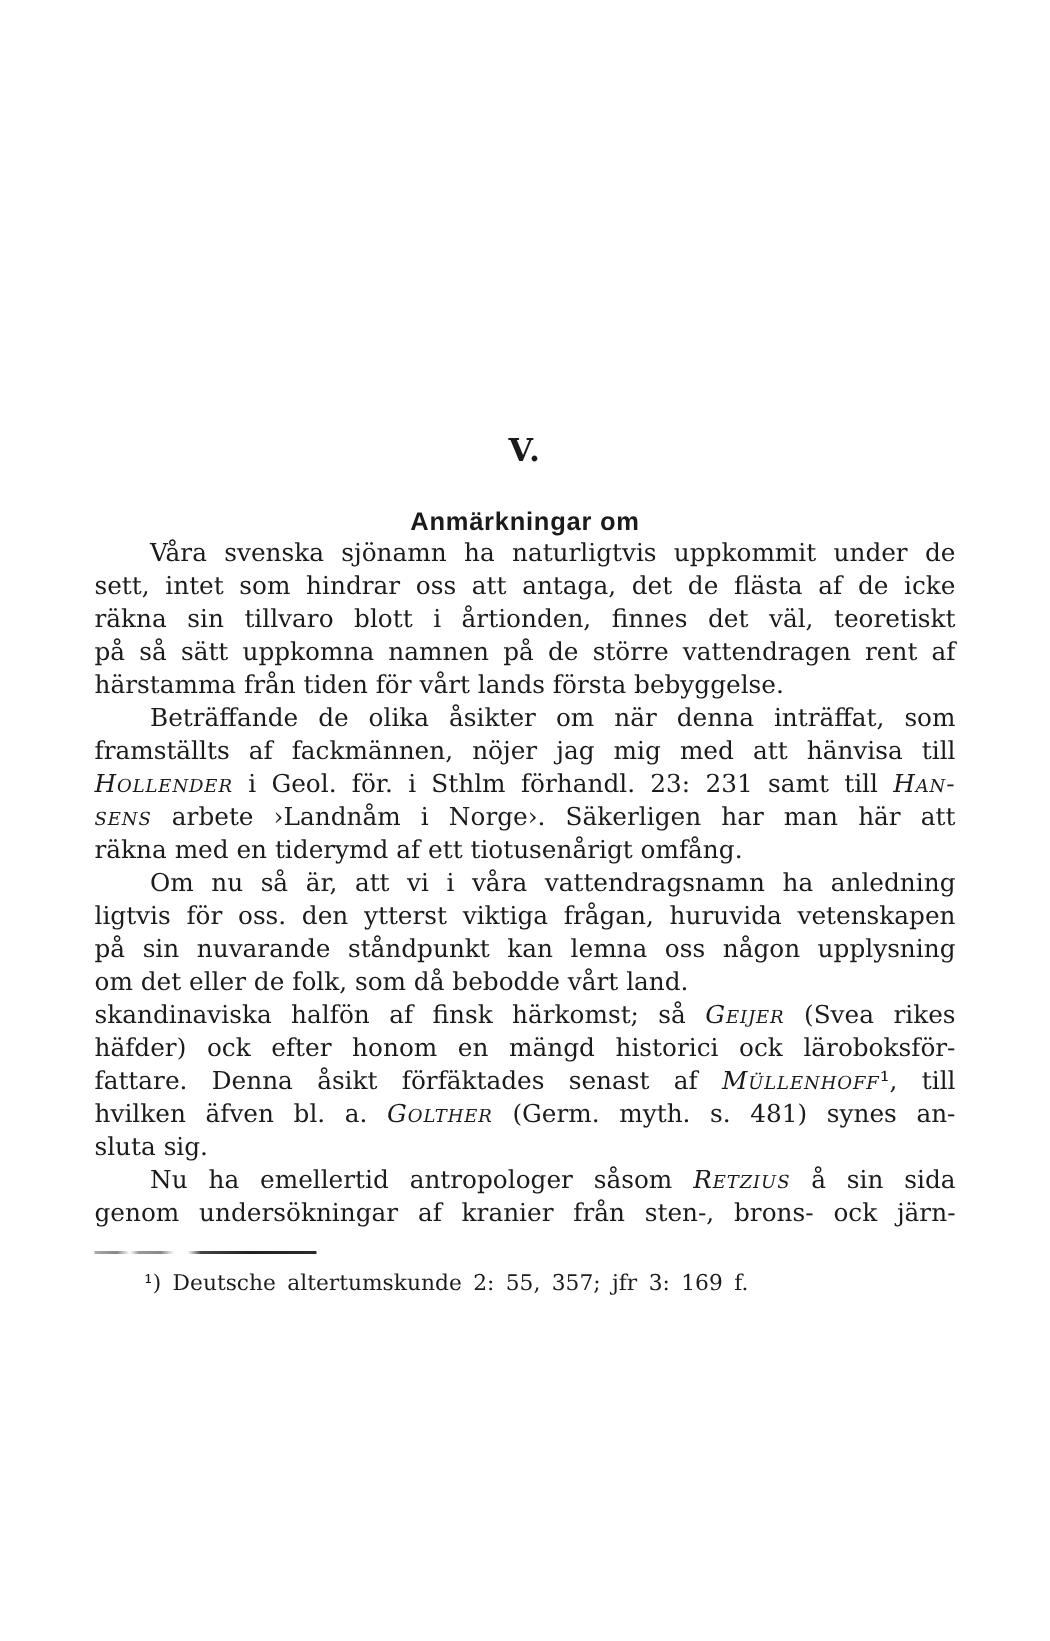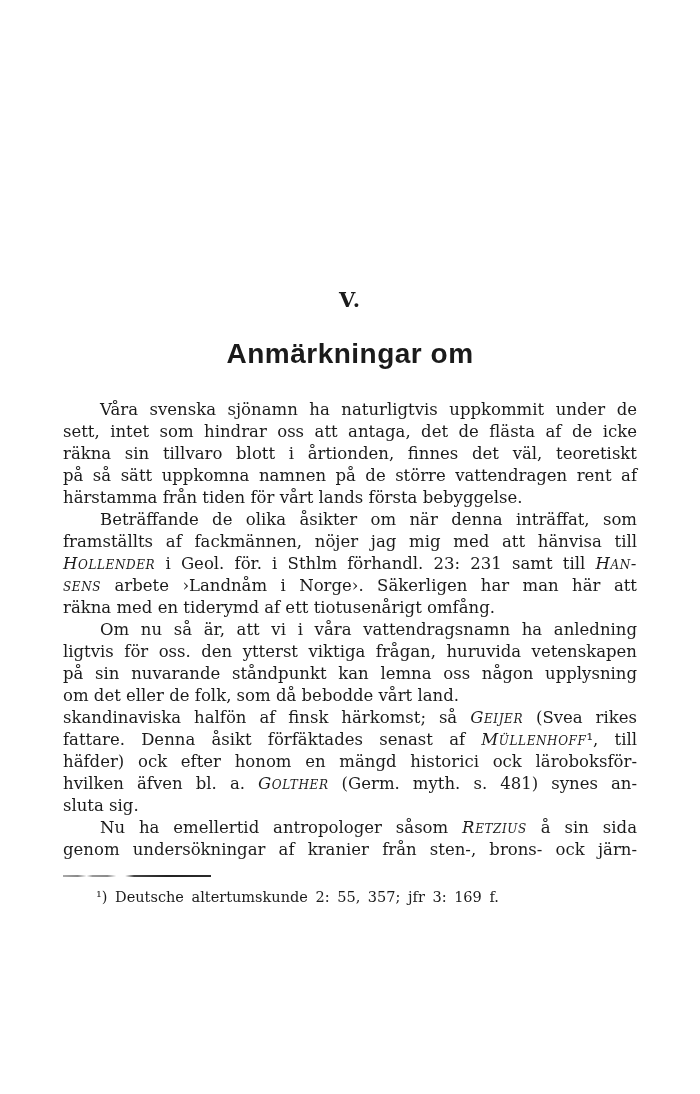--- a/index.html
+++ b/index.html
@@ -19,33 +19,32 @@
     font-weight: bold;
     font-size: 21px;
     letter-spacing: 1px;
     font-family: "DejaVu Serif", serif;
   }
   .title-1 {
     margin-top: 26px;
     text-align: center;
     font-family: "Liberation Sans", sans-serif;
     font-weight: bold;
-    font-size: 28px;
+    font-size: 17px;
     letter-spacing: 0.5px;
   }
   .title-2 {
     margin-top: 3px;
     text-align: center;
     font-family: "Liberation Sans", sans-serif;
     font-weight: bold;
     font-size: 27px;
     letter-spacing: -0.2px;
   }
   .body-text {
-    margin-top: 29px;
     font-size: 16.5px;
     line-height: 22px;
   }
   .paragraph { margin: 0; }
   .line {
     text-align: justify;
     text-align-last: justify;
     text-justify: inter-word;
   }
   .line.last { text-align-last: left; }
@@ -91,22 +90,22 @@
           <div class="line last"><span class="seg">räkna med en tiderymd af ett tiotusenårigt omfång.</span></div>
         </div>
         <div class="paragraph">
           <div class="line first"><span class="seg">Om nu så är, att vi i våra vattendragsnamn ha anledning</span></div>
           <div class="line"><span class="seg">ligtvis för oss. den ytterst viktiga frågan, huruvida vetenskapen</span></div>
           <div class="line"><span class="seg">på sin nuvarande ståndpunkt kan lemna oss någon upplysning</span></div>
           <div class="line last"><span class="seg">om det eller de folk, som då bebodde vårt land.</span></div>
         </div>
         <div class="paragraph">
           <div class="line"><span class="seg">skandinaviska halfön af finsk härkomst; så </span><span class="sc">Geijer</span><span class="seg"> (Svea rikes</span></div>
+          <div class="line"><span class="seg">häfder) ock efter honom en mängd historici ock läroboksför-</span></div>
           <div class="line"><span class="seg">fattare. Denna åsikt förfäktades senast af </span><span class="sc">Müllenhoff</span><span class="seg">¹, till</span></div>
-          <div class="line"><span class="seg">häfder) ock efter honom en mängd historici ock läroboksför-</span></div>
           <div class="line"><span class="seg">hvilken äfven bl. a. </span><span class="sc">Golther</span><span class="seg"> (Germ. myth. s. 481) synes an-</span></div>
           <div class="line last"><span class="seg">sluta sig.</span></div>
         </div>
         <div class="paragraph">
           <div class="line first"><span class="seg">Nu ha emellertid antropologer såsom </span><span class="sc">Retzius</span><span class="seg"> å sin sida</span></div>
           <div class="line"><span class="seg">genom undersökningar af kranier från sten-, brons- ock järn-</span></div>
         </div>
       </div>
     <div class="footnote-rule"></div>
     <div class="footnote">¹) Deutsche altertumskunde 2: 55, 357; jfr 3: 169 f.</div>

